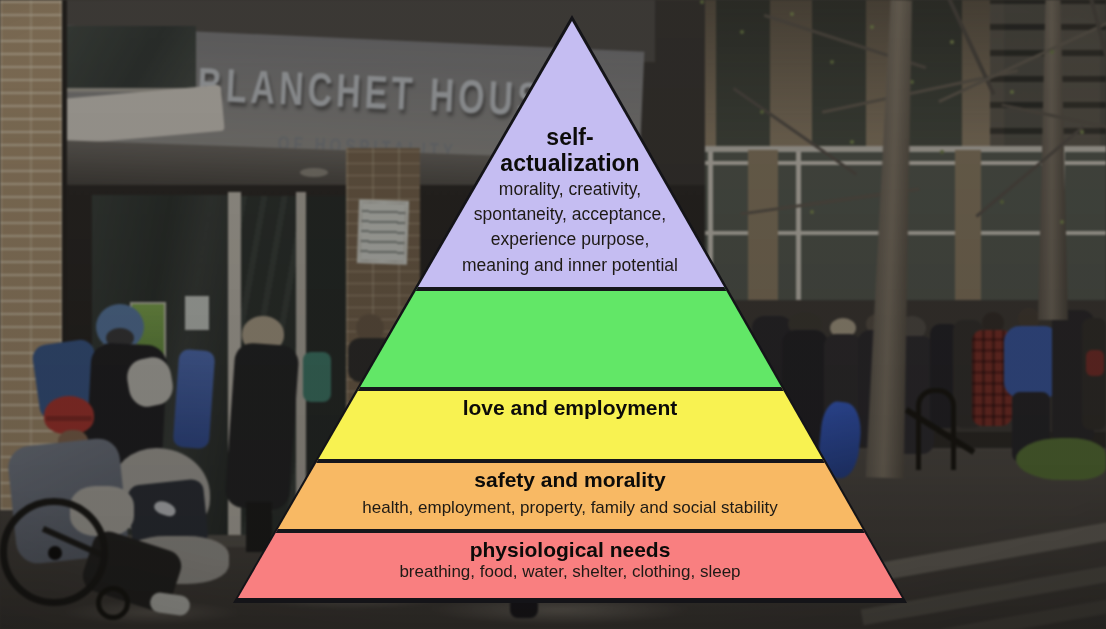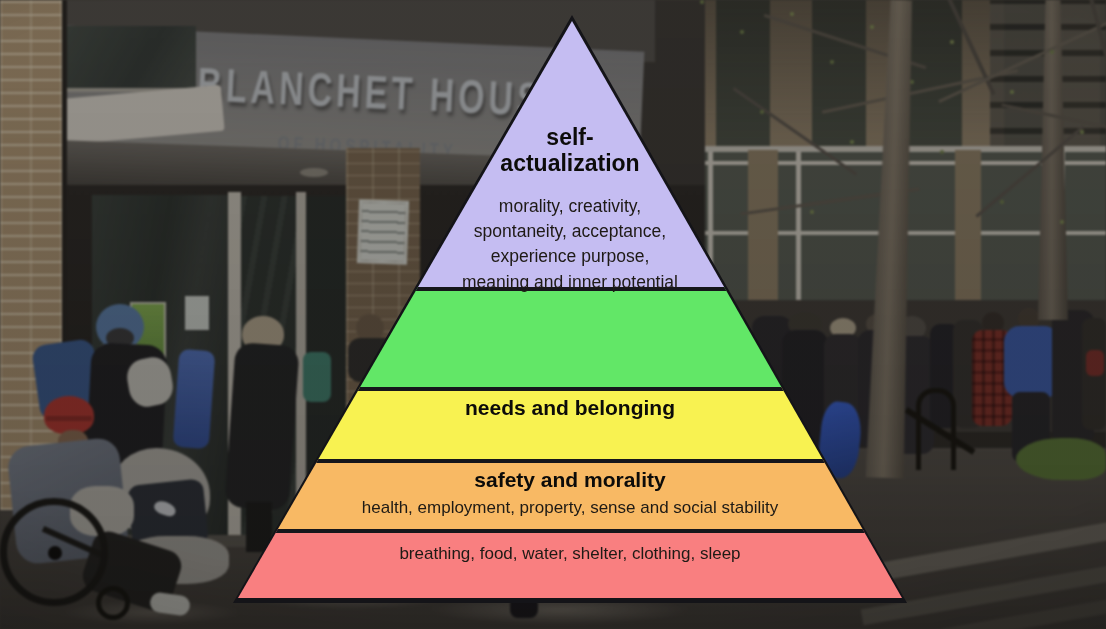--- a/index.html
+++ b/index.html
@@ -27,25 +27,25 @@
   .pyr-body{position:absolute;left:238px;top:21px;width:664px;height:577px;
             clip-path:polygon(334px 0,0 100%,100% 100%);}
   .band{width:100%;box-sizing:border-box;}
   .band + .band{border-top:4px solid #16161b;}
   .b0{height:266px;} .b1{height:100px;} .b2{height:72px;} .b3{height:70px;} .b4{height:69px;}
 
   .lvl{position:absolute;left:50%;transform:translateX(-50%);text-align:center;}
   .ttl{font-weight:bold;color:#0c0b09;white-space:pre-line;}
   .dsc{color:#1e1a15;white-space:pre-line;}
   .l1{top:104px;width:300px;} .l1 .ttl{font-size:23px;line-height:1.12;}
-      .l1 .dsc{font-size:17.5px;line-height:1.45;margin-top:17px;}
+      .l1 .dsc{font-size:17.5px;line-height:1.45;margin-top:0;}
   .l2{top:271px;width:460px;} .l2 .ttl{font-size:21px;} .l2 .dsc{font-size:17px;line-height:1.5;margin-top:3px;}
   .l3{top:375px;width:500px;} .l3 .ttl{font-size:21px;} .l3 .dsc{font-size:17px;margin-top:5px;}
   .l4{top:447px;width:570px;} .l4 .ttl{font-size:21px;} .l4 .dsc{font-size:17px;margin-top:6px;}
-  .l5{top:517px;width:610px;} .l5 .ttl{font-size:21px;} .l5 .dsc{font-size:17px;margin-top:6px;text-align:center;}
+  .l5{top:517px;width:610px;} .l5 .ttl{font-size:21px;} .l5 .dsc{font-size:17px;margin-top:0;text-align:center;}
 </style>
 </head>
 <body>
 
 <div class="stage">
 
   <div class="bg">
 
     <div class="abs" style="left:620px;top:0;width:486px;height:200px;background:repeating-linear-gradient(90deg,#474c42 0 54px,#8f8069 54px 96px);"></div>
     <div class="abs" style="left:620px;top:0;width:486px;height:200px;background:linear-gradient(180deg,rgba(30,28,25,.45),rgba(30,28,25,0) 70%);"></div>
@@ -183,24 +183,25 @@
 
       <div class="lvl l1">
         <div class="ttl">self-
 actualization</div>
         <div class="dsc">morality, creativity,
 spontaneity, acceptance,
 experience purpose,
 meaning and inner potential</div>
       </div>
       <div class="lvl l3">
-        <div class="ttl">needs and belonging</div>
+        <div class="ttl">love and employment</div>
       </div>
       <div class="lvl l4">
         <div class="ttl">safety and morality</div>
-        <div class="dsc">health, employment, property, sense and social stability</div>
+        <div class="dsc">health, employment, property, family and social stability</div>
       </div>
       <div class="lvl l5">
+        <div class="ttl">physiological needs</div>
         <div class="dsc">breathing, food, water, shelter, clothing, sleep</div>
       </div>
     </div>
   </div>
 </div>
 
 </body></html>

